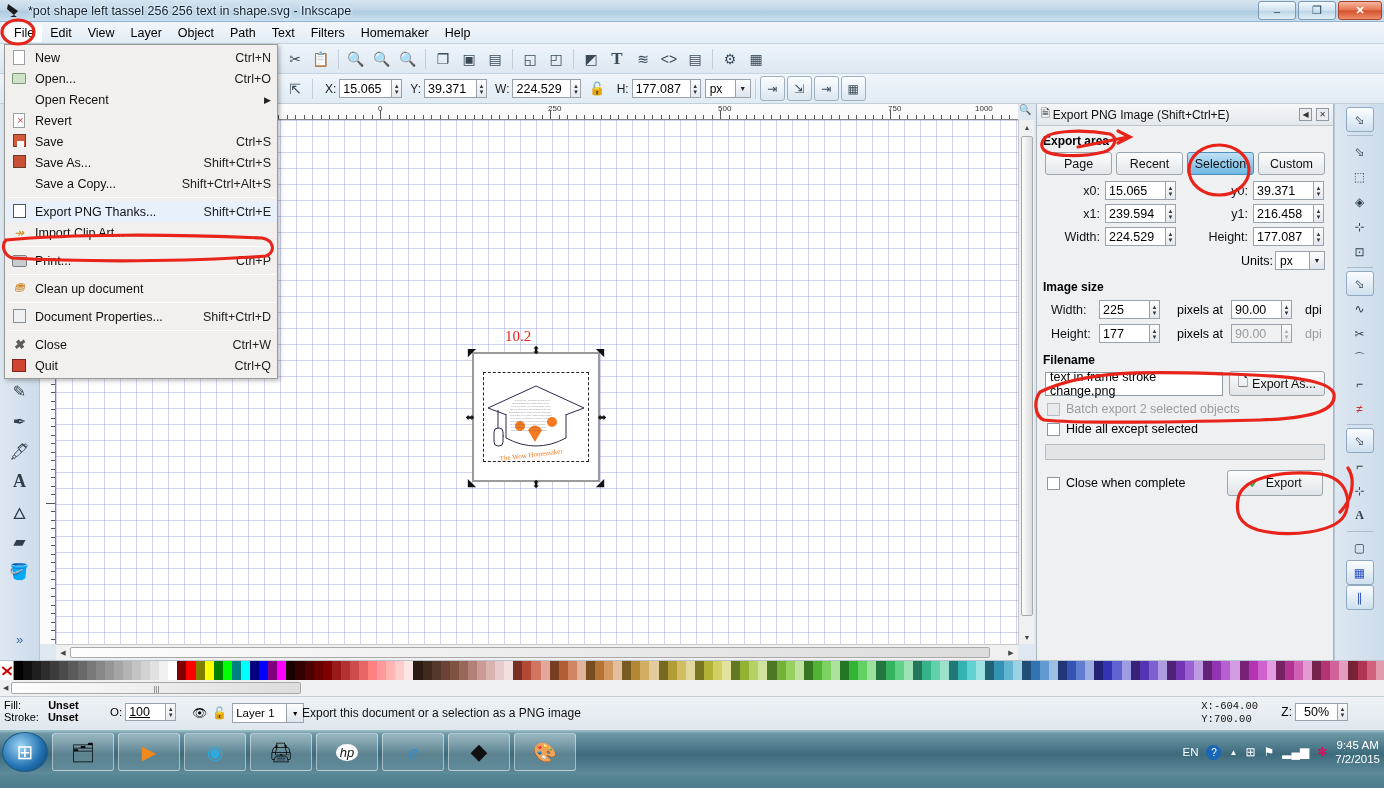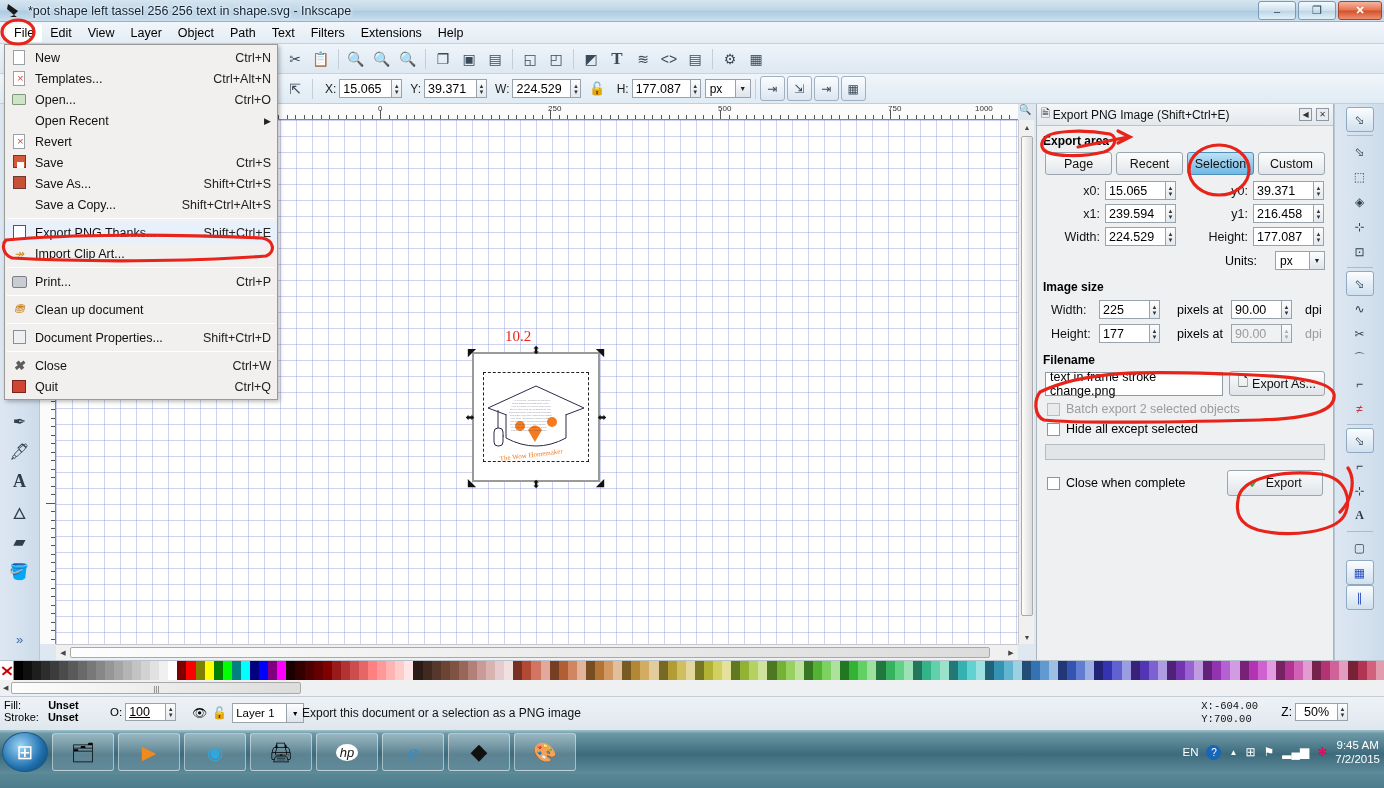--- a/index.html
+++ b/index.html
@@ -182,21 +182,21 @@
   }
   .areabtn.active{
     background:linear-gradient(to bottom,#bfe0f5,#6fb8e4);
     border-color:#4e8fba;
   }
   .grid2{display:grid;grid-template-columns:62px 86px 62px 86px;align-items:center;
          row-gap:4px;padding:6px 6px 0 6px;}
   .gl{ font-size:12.5px;color:#111;text-align:right;padding-right:5px;}
   .isz{display:grid;grid-template-columns:56px 70px 62px 70px 28px;align-items:center;
        row-gap:5px;padding:2px 6px 0 6px;}
-  .unitrow{display:flex;justify-content:flex-end;align-items:center;padding:5px 8px 0 0;gap:18px;}
+  .unitrow{display:flex;justify-content:flex-end;align-items:center;padding:5px 8px 0 0;gap:2px;}
   .fnrow{display:flex;gap:6px;padding:0 8px;align-items:center;}
   .fninput{
     flex:1;height:24px;border:1px solid #8f9aa3;background:#fff;
     font-size:12.5px;padding:0 4px;display:flex;align-items:center;color:#000;
   }
   .expasbtn{
     width:96px;height:25px;border:1px solid #9aa5ae;border-radius:3px;
     background:linear-gradient(to bottom,#fcfdfd,#dfe4e9);
     display:flex;align-items:center;justify-content:center;gap:4px;font-size:12.5px;color:#111;
   }
@@ -302,21 +302,21 @@
 
 <div id="menubar">
   <div class="menu-item open">File</div>
   <div class="menu-item">Edit</div>
   <div class="menu-item">View</div>
   <div class="menu-item">Layer</div>
   <div class="menu-item">Object</div>
   <div class="menu-item">Path</div>
   <div class="menu-item">Text</div>
   <div class="menu-item">Filters</div>
-  <div class="menu-item">Extensions</div>
+  <div class="menu-item">Homemaker</div>
   <div class="menu-item">Help</div>
 </div>
 
 <div id="cmdbar">
   <div style="width:280px"></div>
   <div class="tbtn">✂</div>
   <div class="tbtn">📋</div>
   <div class="tsep"></div>
   <div class="tbtn">🔍</div>
   <div class="tbtn">🔍</div>
@@ -1029,27 +1029,20 @@
 <div id="filemenu">
   <div class="mrow">
     <span class="mi">
         <i class="ic-doc"></i>
       </span>
     <span class="mlabel">New</span>
     <span class="maccel">Ctrl+N</span>
   </div>
   <div class="mrow">
     <span class="mi">
-        <i class="ic-doc x"></i>
-      </span>
-    <span class="mlabel">Templates...</span>
-    <span class="maccel">Ctrl+Alt+N</span>
-  </div>
-  <div class="mrow">
-    <span class="mi">
         <i class="ic-folder"></i>
       </span>
     <span class="mlabel">Open...</span>
     <span class="maccel">Ctrl+O</span>
   </div>
   <div class="mrow">
     <span class="mi"></span>
     <span class="mlabel">Open Recent</span>
     <span class="marrow">▶</span>
   </div>

